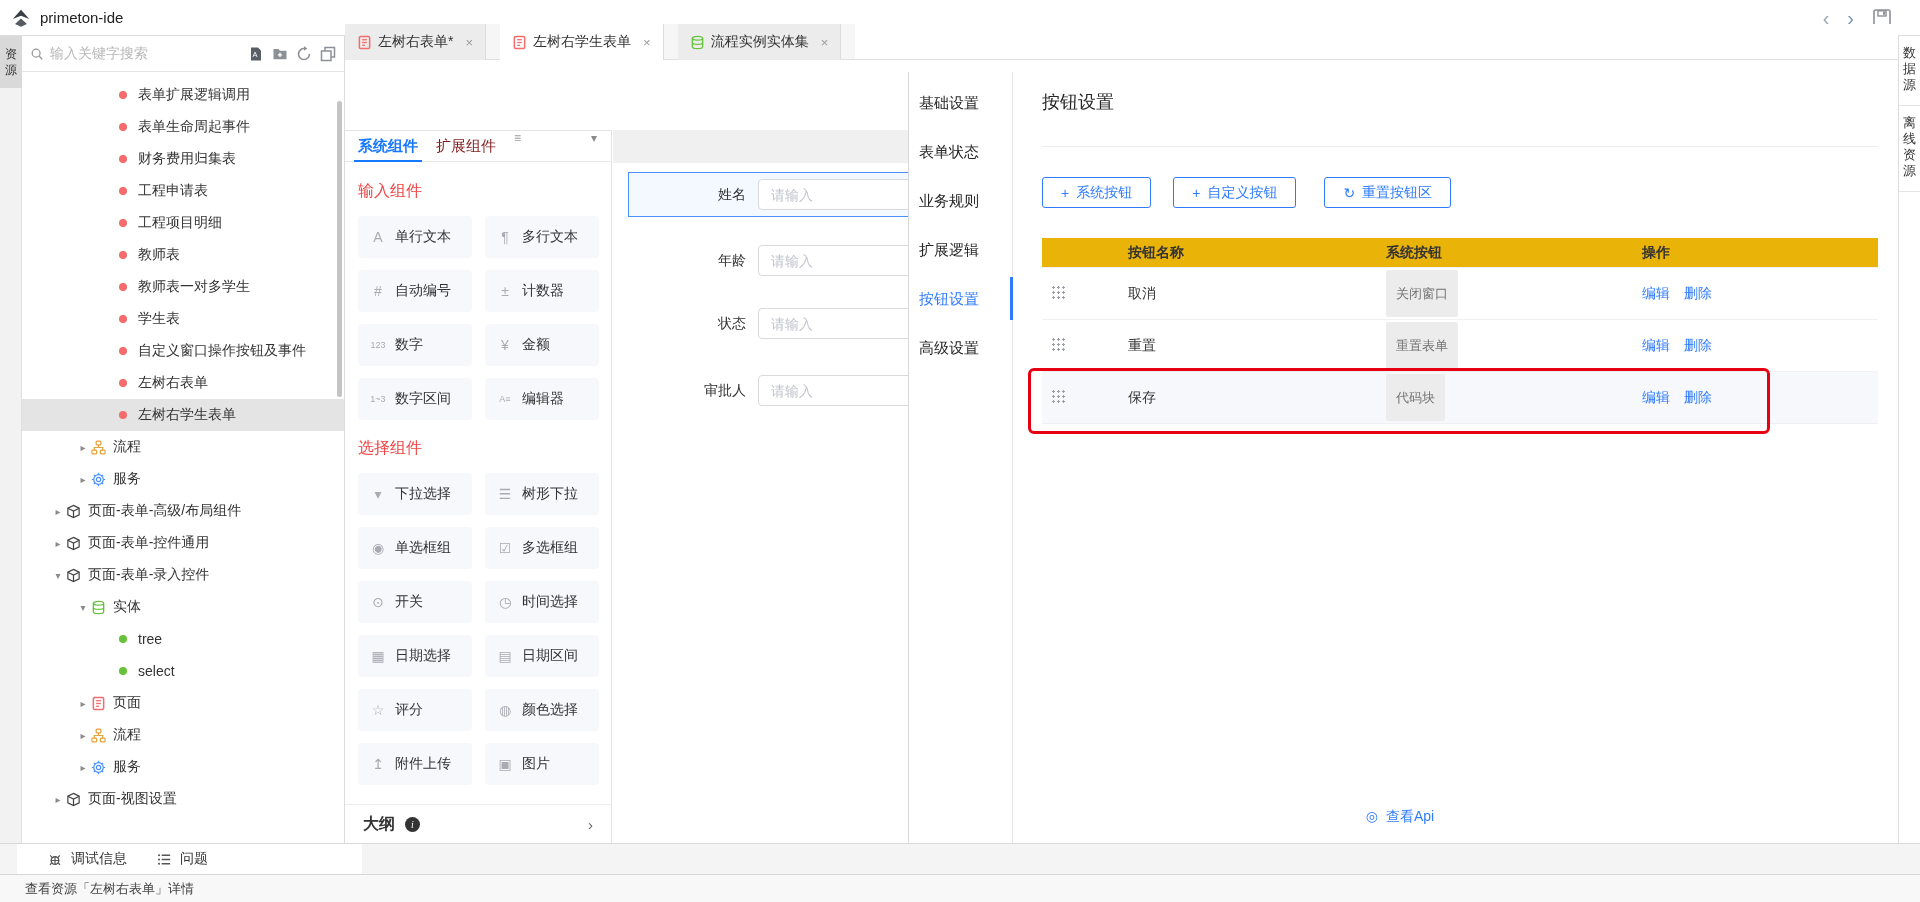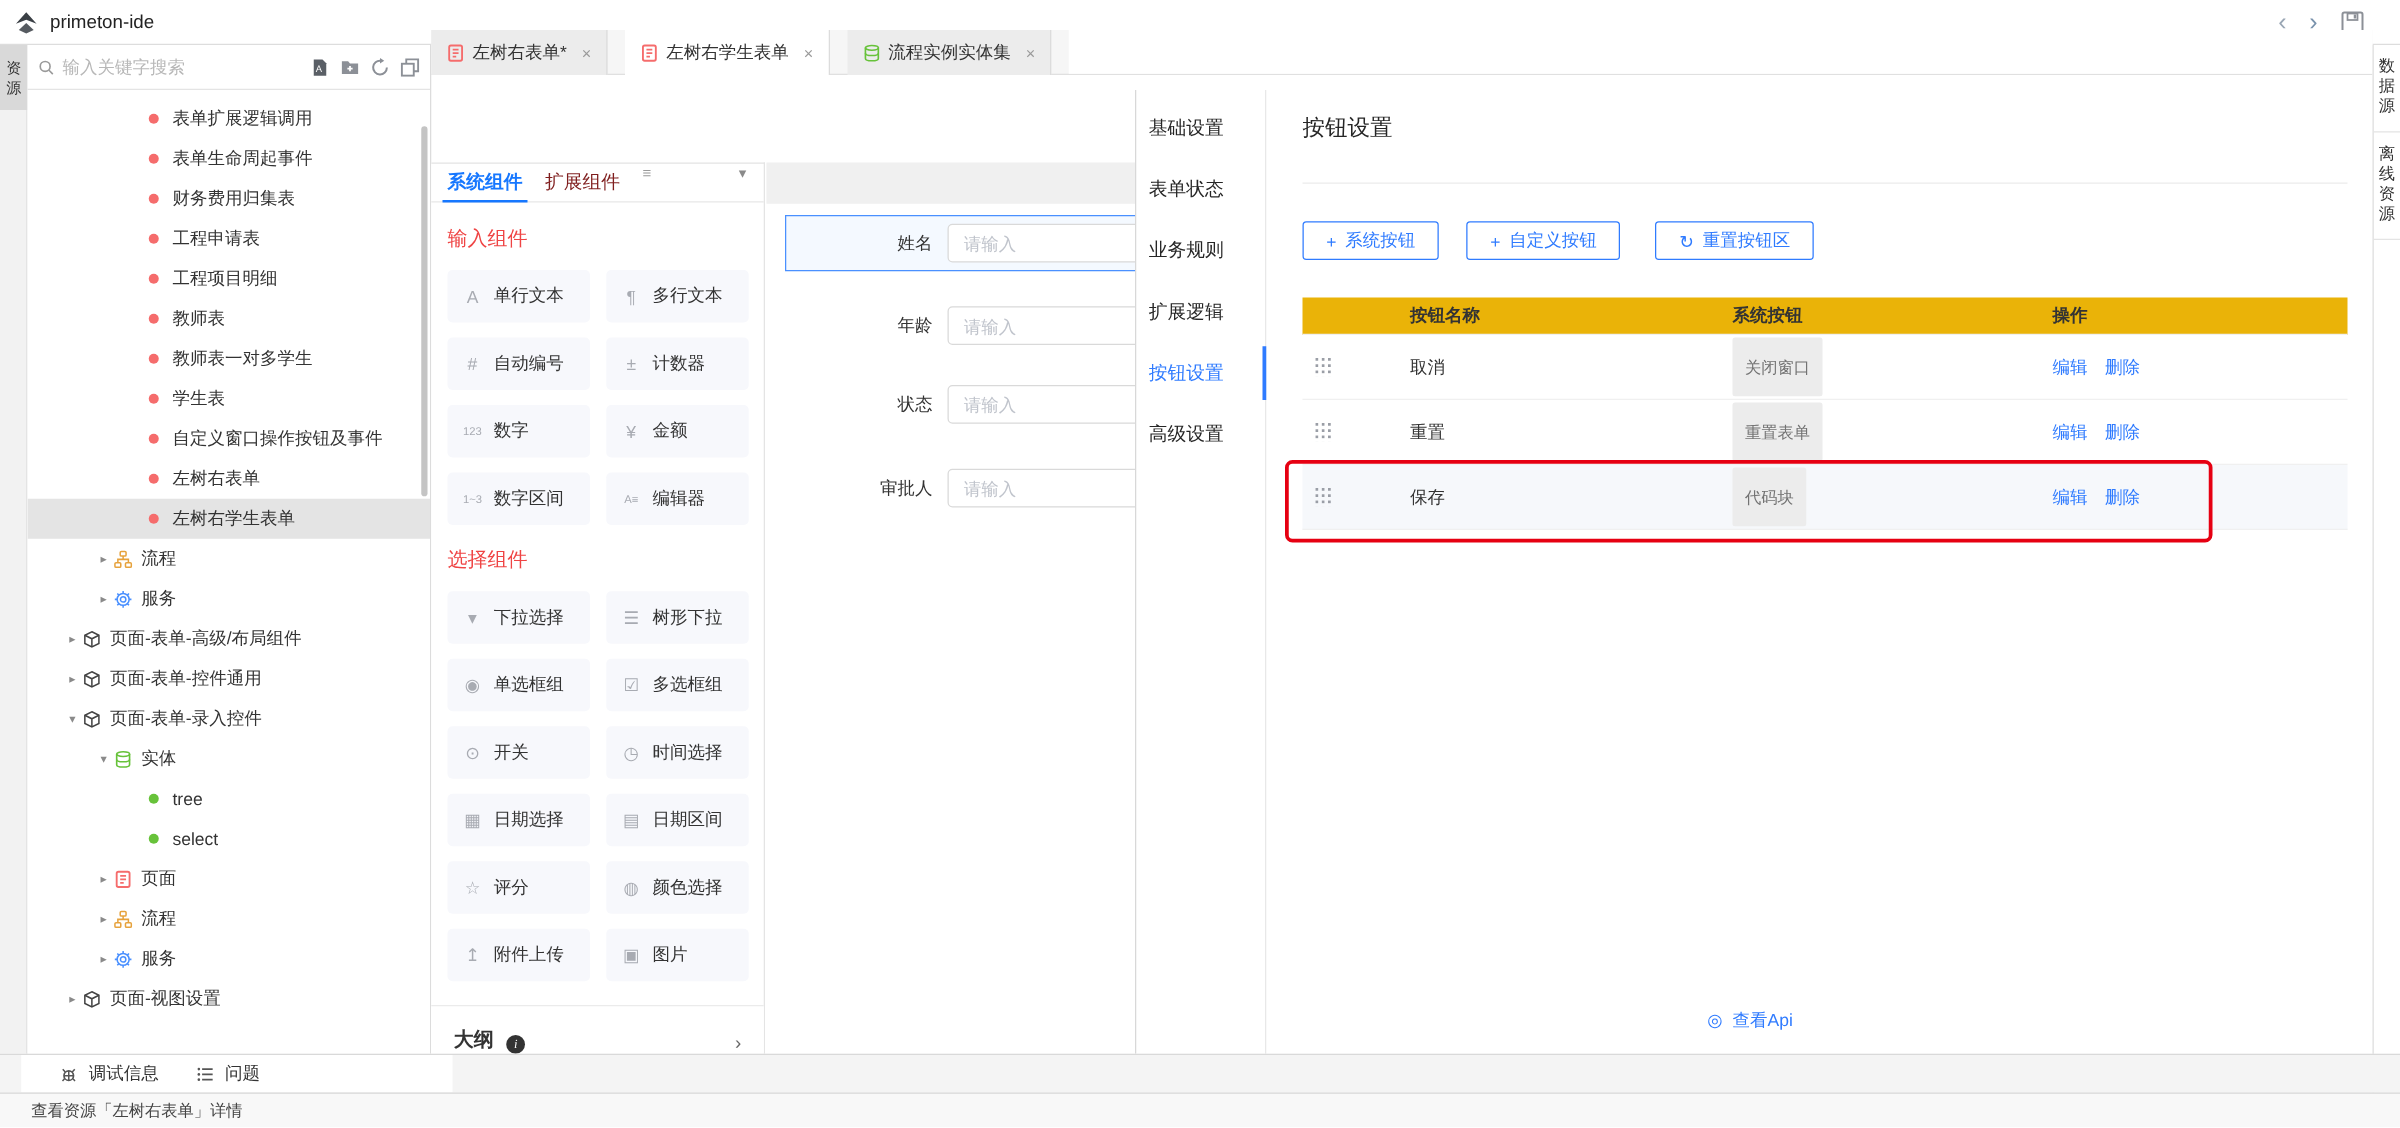--- a/index.html
+++ b/index.html
@@ -57,21 +57,21 @@
   .pal-tab.active:after { content:""; position:absolute; left:-4px; right:-4px; bottom:0; height:2px; background:#1677ff; }
   #palette-tabs .mini-menu { color:#9a9a9a; font-size:12px; margin-left:2px; }
   #palette-tabs .pal-collapse { position:absolute; right:14px; color:#8a8a8a; font-size:12px; cursor:pointer; }
   #palette-body { position:absolute; left:0; top:32px; right:0; bottom:39px; overflow:hidden; padding:14px 13px 0; }
   .pal-group-title { font-size:16px; color:#ef4444; font-weight:500; margin:4px 0 14px; }
   .pal-grid { display:grid; grid-template-columns:114px 114px; gap:12px 13px; margin-bottom:18px; }
   .pal-item { height:42px; background:#f7f8fc; border-radius:4px; display:flex; align-items:center; padding-left:10px; cursor:grab; }
   .pal-item .g { width:20px; text-align:center; color:#a8abb2; font-size:14px; flex:none; margin-right:7px; }
   .pal-item .g.small { font-size:9px; letter-spacing:0; }
   .pal-item .lbl { color:#333; font-size:14px; }
-  #outline-bar { position:absolute; left:0; bottom:0; right:0; height:39px; border-top:1px solid #ebebeb; display:flex; align-items:flex-end; padding:0 18px; background:#fff; }
+  #outline-bar { position:absolute; left:0; bottom:0; right:0; height:39px; border-top:1px solid #ebebeb; display:flex; align-items:center; padding:0 18px; background:#fff; }
   #outline-bar .o-title { font-size:16px; font-weight:600; color:#333; }
   #outline-bar .info { margin-left:10px; width:15px; height:15px; border-radius:50%; background:#333; color:#fff; font-size:10px; font-style:italic; display:inline-flex; align-items:center; justify-content:center; font-family:"Liberation Serif",serif; }
   #outline-bar .o-chev { margin-left:auto; color:#666; font-size:15px; cursor:pointer; }
 
   
   #canvas { position:absolute; left:613px; top:72px; width:295px; bottom:59px; background:#fff; overflow:hidden; }
   #canvas-band { position:absolute; left:0; top:58px; right:0; height:33px; background:#f0f0f0; }
   #selected-underlay { position:absolute; left:15px; top:100px; right:-2px; height:45px; background:#f4f9ff; border:1px solid #4a90ff; }
   .fld-row { position:absolute; left:0; right:-10px; height:31px; display:flex; align-items:center; }
   .fld-row .f-label { width:133px; text-align:right; color:#333; flex:none; }

